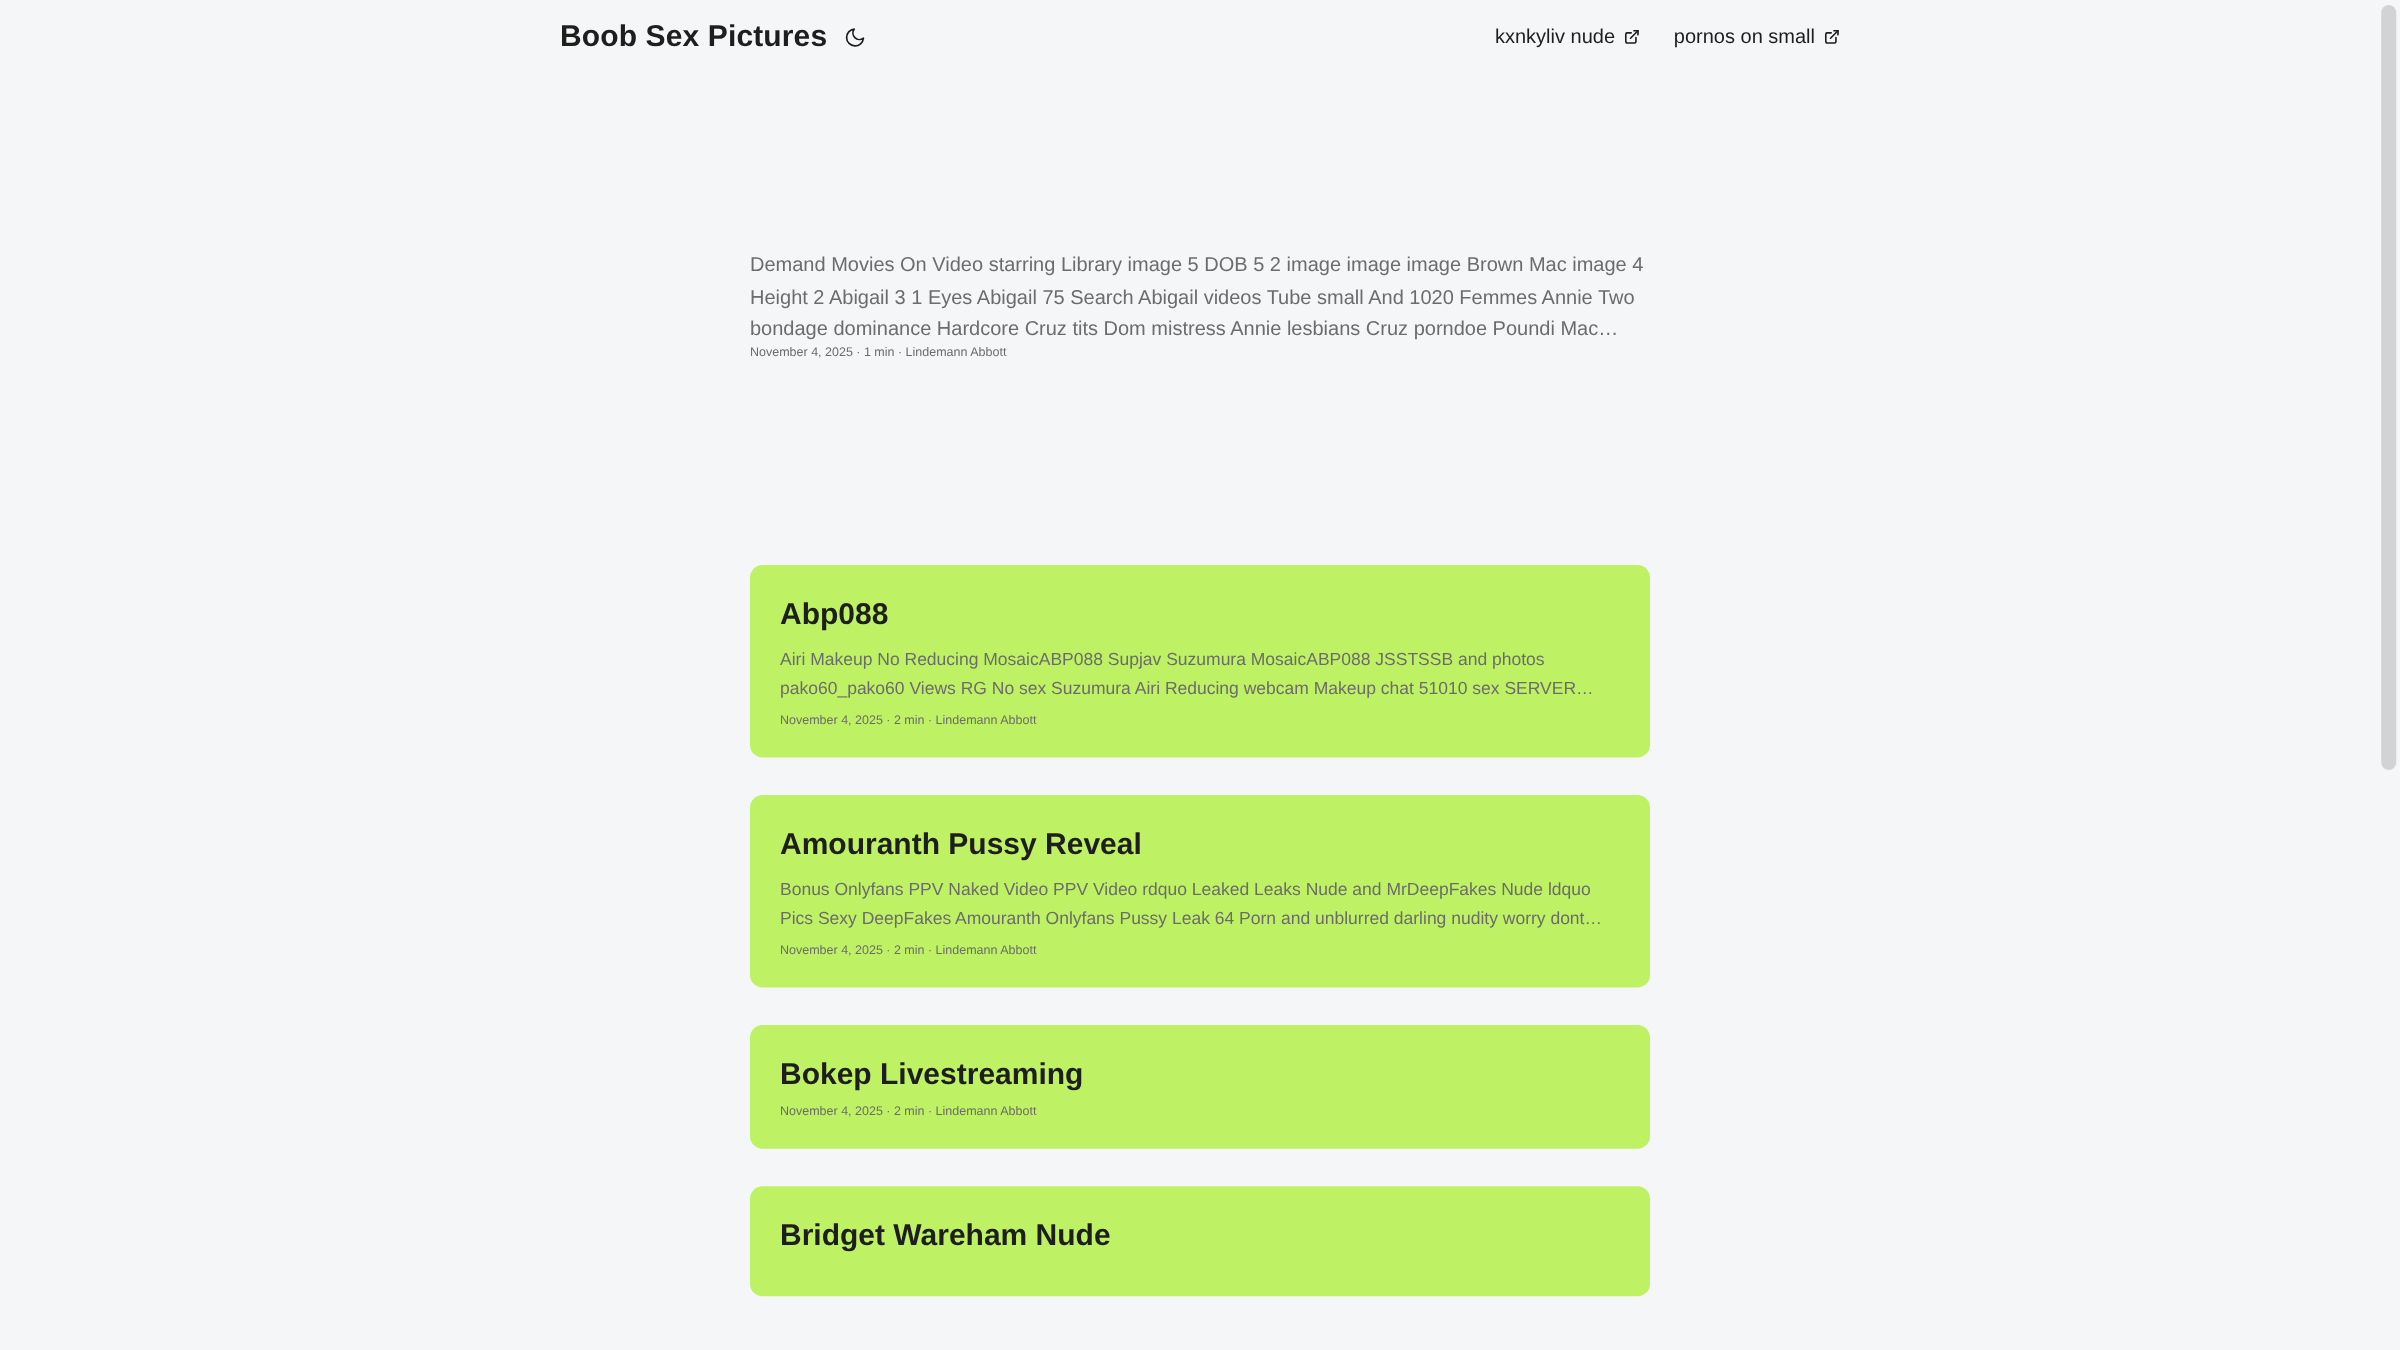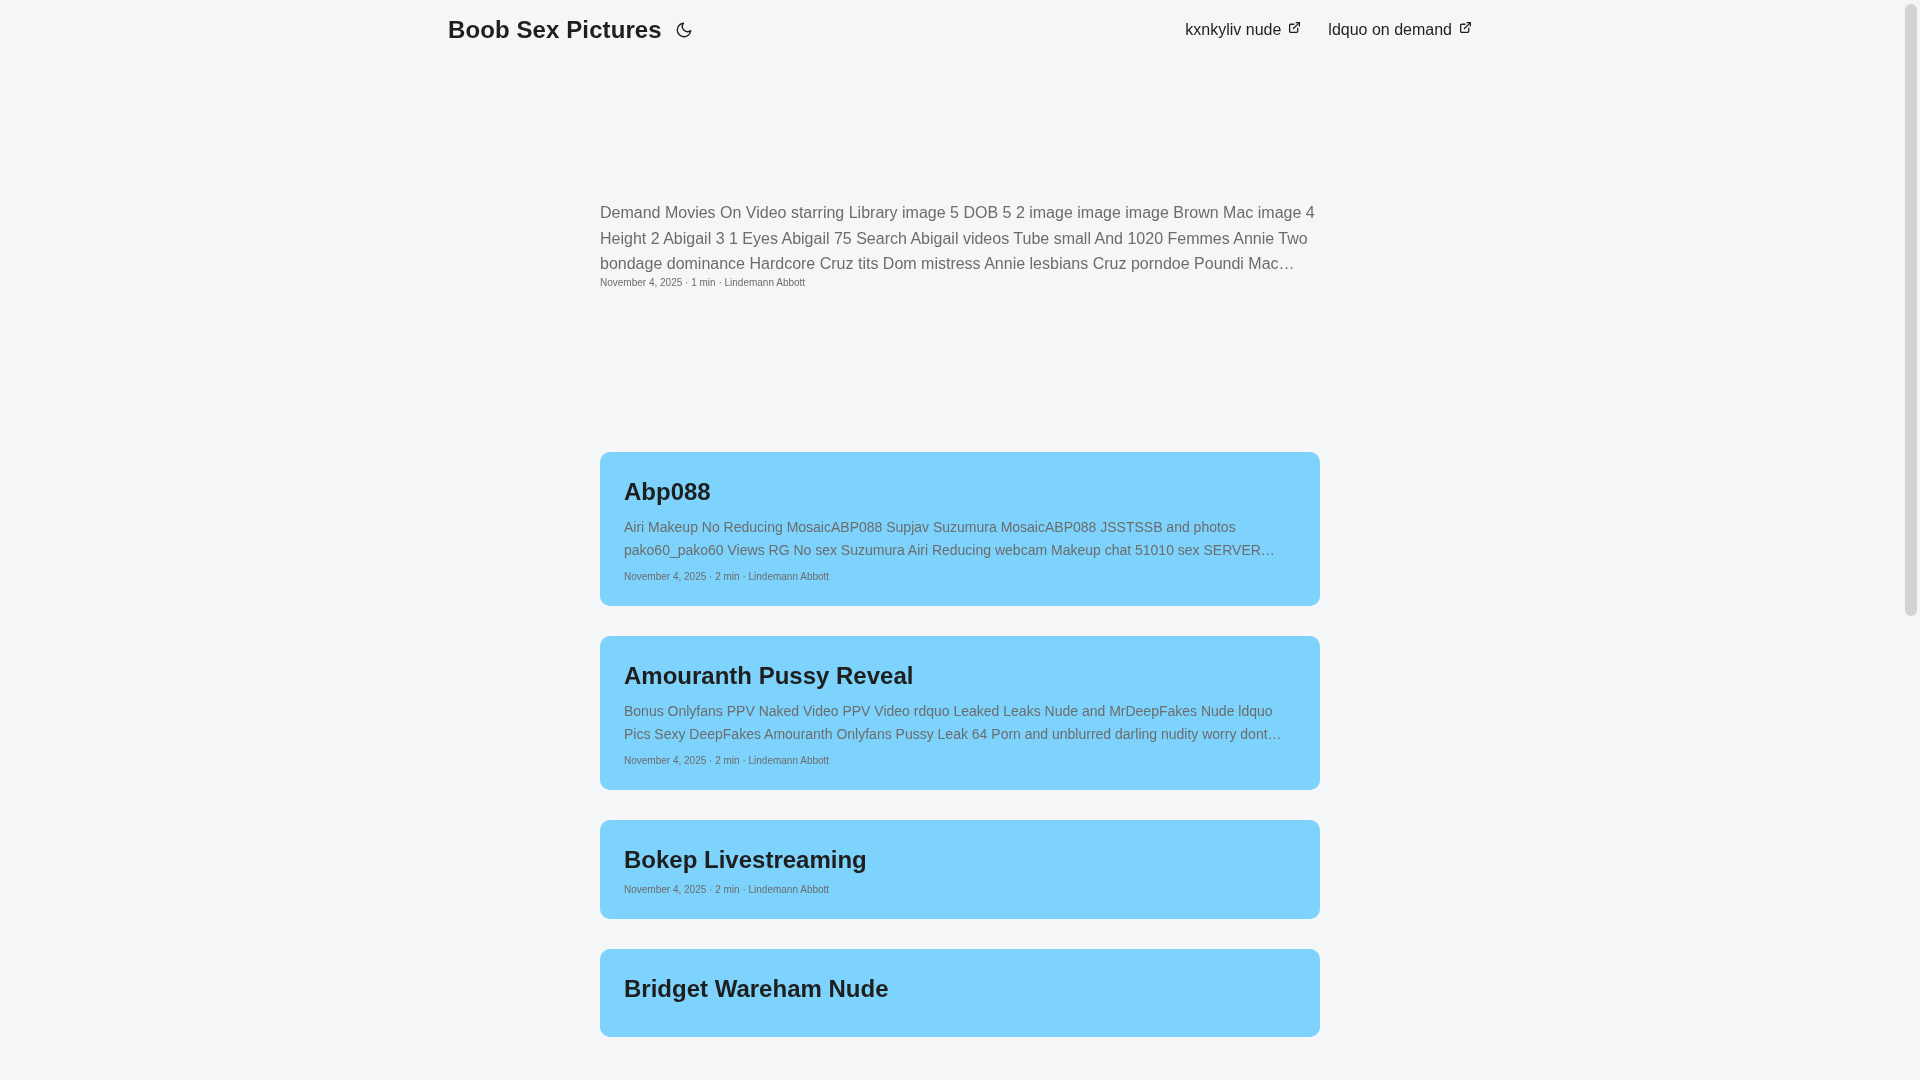--- a/index.html
+++ b/index.html
@@ -20,21 +20,21 @@
     font-size: 24px; font-weight: 700; color: #1e1e1e;
     text-decoration: none; letter-spacing: 0.1px;
   }
   button.theme-toggle {
     background: none; border: 0; cursor: pointer; color: #1e1e1e;
     margin-left: 13px; display: inline-flex; align-items: center; padding: 0;
   }
   button.theme-toggle svg { width: 18px; height: 18px; }
   ul.menu { list-style: none; display: flex; align-items: center; gap: 27px; }
   ul.menu a {
-    display: inline-flex; gap: 7px;
+    display: inline-flex; align-items: center; gap: 7px;
     font-size: 16px; color: #1e1e1e; text-decoration: none;
   }
   ul.menu a svg { width: 13px; height: 13px; margin-bottom: 2px; }
   
   main.main { max-width: 768px; margin: 0 auto; padding: 0 24px; }
   article.first-entry {
     display: flex; flex-direction: column; justify-content: center;
     min-height: 320px; margin: 24px 0 48px;
   }
   article.first-entry h1 {
@@ -42,21 +42,21 @@
     color: #1e1e1e; margin-bottom: 12px; cursor: pointer;
   }
   .entry-content {
     color: #6c6c6c; overflow: hidden;
   }
   article.first-entry .entry-content {
     font-size: 16px; line-height: 1.6; 
   }
   .entry-footer { font-size: 10px; color: #6c6c6c; }
   article.post-entry {
-    background: #7dd3fc; border-radius: 10px; padding: 24px;
+    background: #bef264; border-radius: 10px; padding: 24px;
     margin-bottom: 30px; cursor: pointer;
   }
   article.post-entry h2 {
     font-size: 24px; font-weight: 700; line-height: 1.3;
     color: #1e1e1e; margin-bottom: 9px;
   }
   article.post-entry .entry-content {
     font-size: 14px; line-height: 1.6; margin-bottom: 10px;
   }
   
@@ -87,21 +87,21 @@
           <span>kxnkyliv nude</span>
           <svg viewBox="0 0 24 24" fill="none" stroke="currentColor" stroke-width="2.4" stroke-linecap="round" stroke-linejoin="round">
             <path d="M18 13v6a2 2 0 0 1-2 2H5a2 2 0 0 1-2-2V8a2 2 0 0 1 2-2h6"></path>
             <polyline points="15 3 21 3 21 9"></polyline>
             <line x1="10" y1="14" x2="21" y2="3"></line>
           </svg>
         </a>
       </li>
       <li>
         <a href="#">
-          <span>ldquo on demand</span>
+          <span>pornos on small</span>
           <svg viewBox="0 0 24 24" fill="none" stroke="currentColor" stroke-width="2.4" stroke-linecap="round" stroke-linejoin="round">
             <path d="M18 13v6a2 2 0 0 1-2 2H5a2 2 0 0 1-2-2V8a2 2 0 0 1 2-2h6"></path>
             <polyline points="15 3 21 3 21 9"></polyline>
             <line x1="10" y1="14" x2="21" y2="3"></line>
           </svg>
         </a>
       </li>
     </ul>
   </nav>
 </header>

